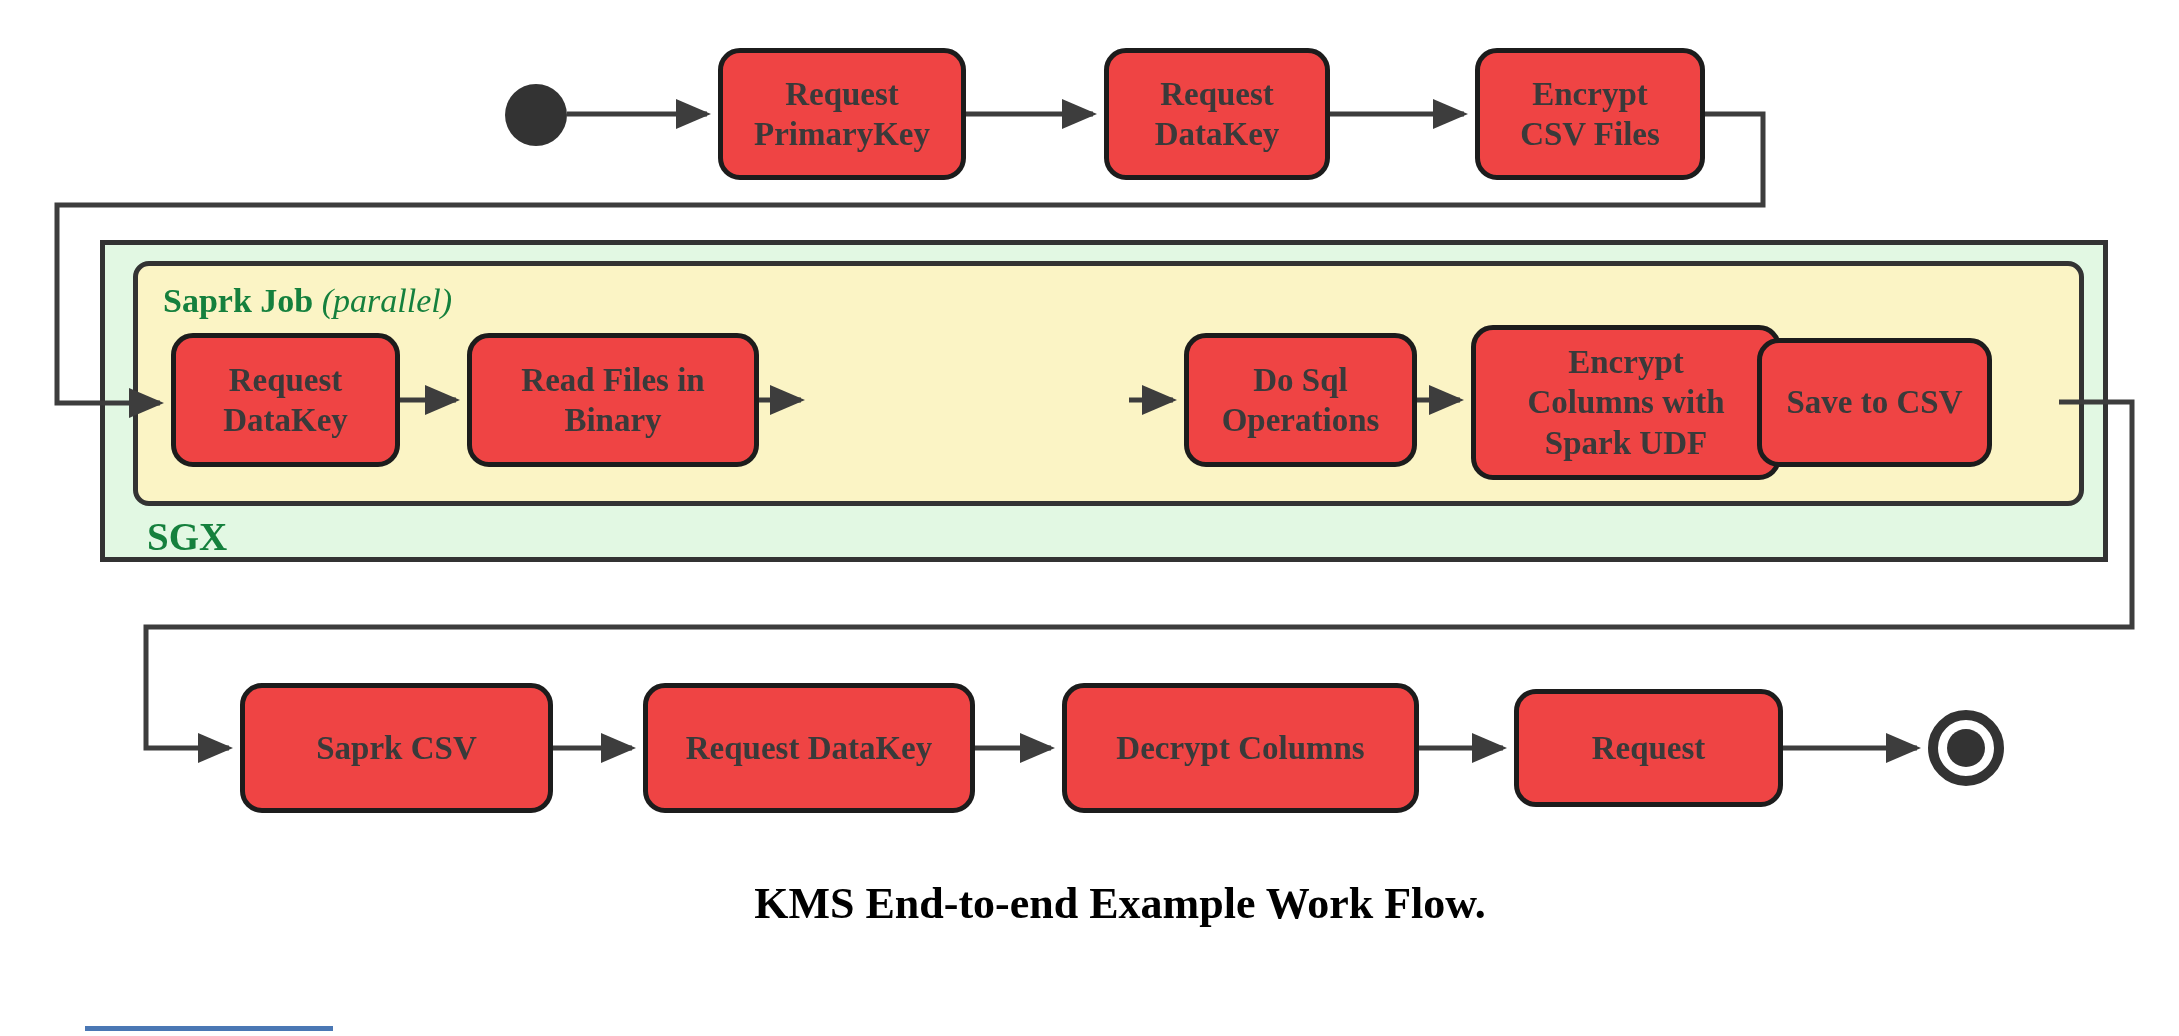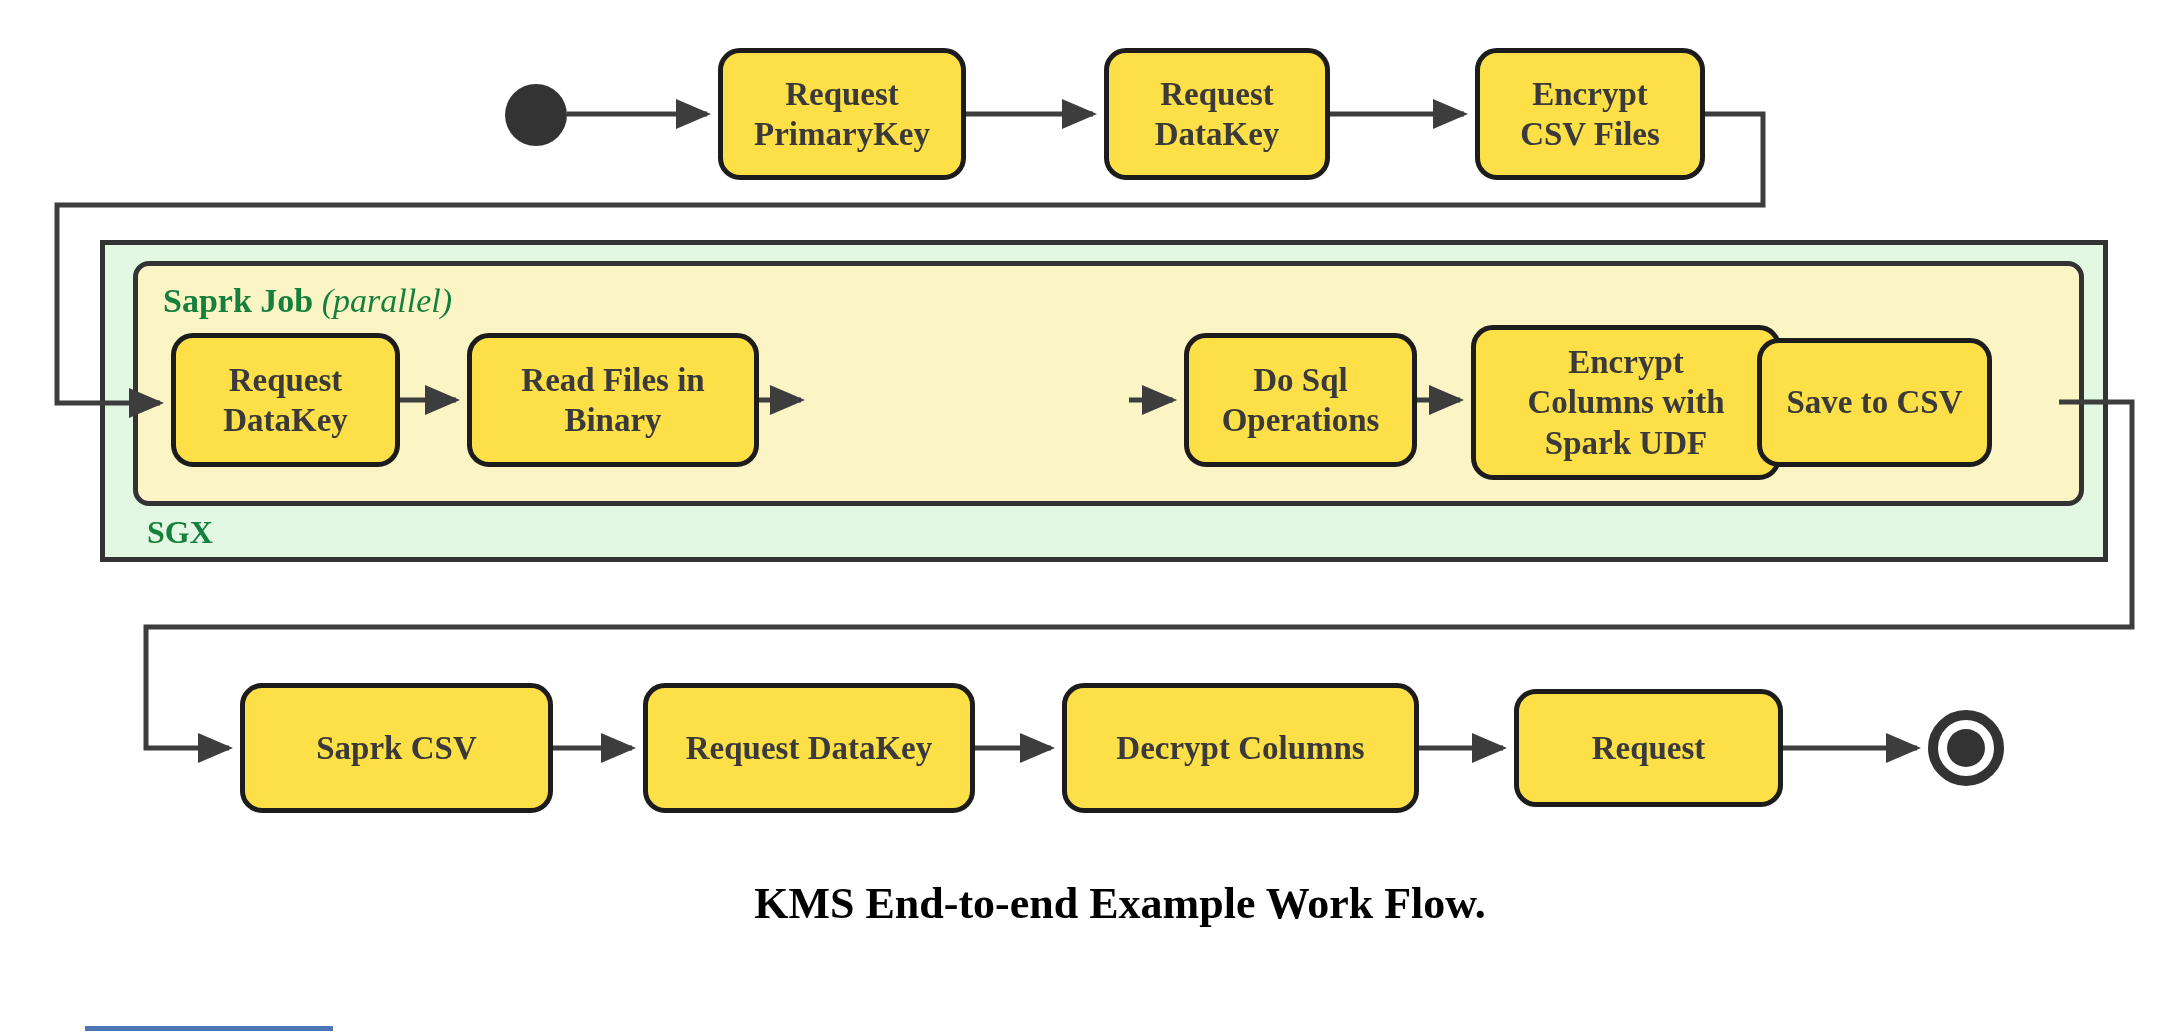--- a/index.html
+++ b/index.html
@@ -18,24 +18,24 @@
   .spark{
     left:133px;top:261px;width:1951px;height:245px;
     background:#fbf4c5;border:5px solid #333333;border-radius:16px;z-index:2;
   }
   .group-label{
     position:absolute;color:#15803d;font-weight:bold;font-size:34px;z-index:4;
     white-space:nowrap;
   }
   .spark-label{left:163px;top:282px;}
   .spark-label .paren{font-weight:normal;font-style:italic;}
-  .sgx-label{left:147px;top:514px;font-size:32px;}
+  .sgx-label{left:147px;top:514px;font-size:39px;}
   .node{
     position:absolute;box-sizing:border-box;
-    background:#fde047;border:5px solid #1c1c1c;border-radius:22px;
+    background:#ef4444;border:5px solid #1c1c1c;border-radius:22px;
     display:flex;align-items:center;justify-content:center;
     text-align:center;color:#3a3a3a;font-weight:bold;font-size:33px;
     line-height:1.22;white-space:pre-line;z-index:6;padding:4px 10px;
   }
   .start-node{
     position:absolute;left:505px;top:84px;width:62px;height:62px;
     background:#333333;border-radius:50%;z-index:6;
   }
   .end-node{
     position:absolute;left:1928px;top:710px;width:76px;height:76px;

